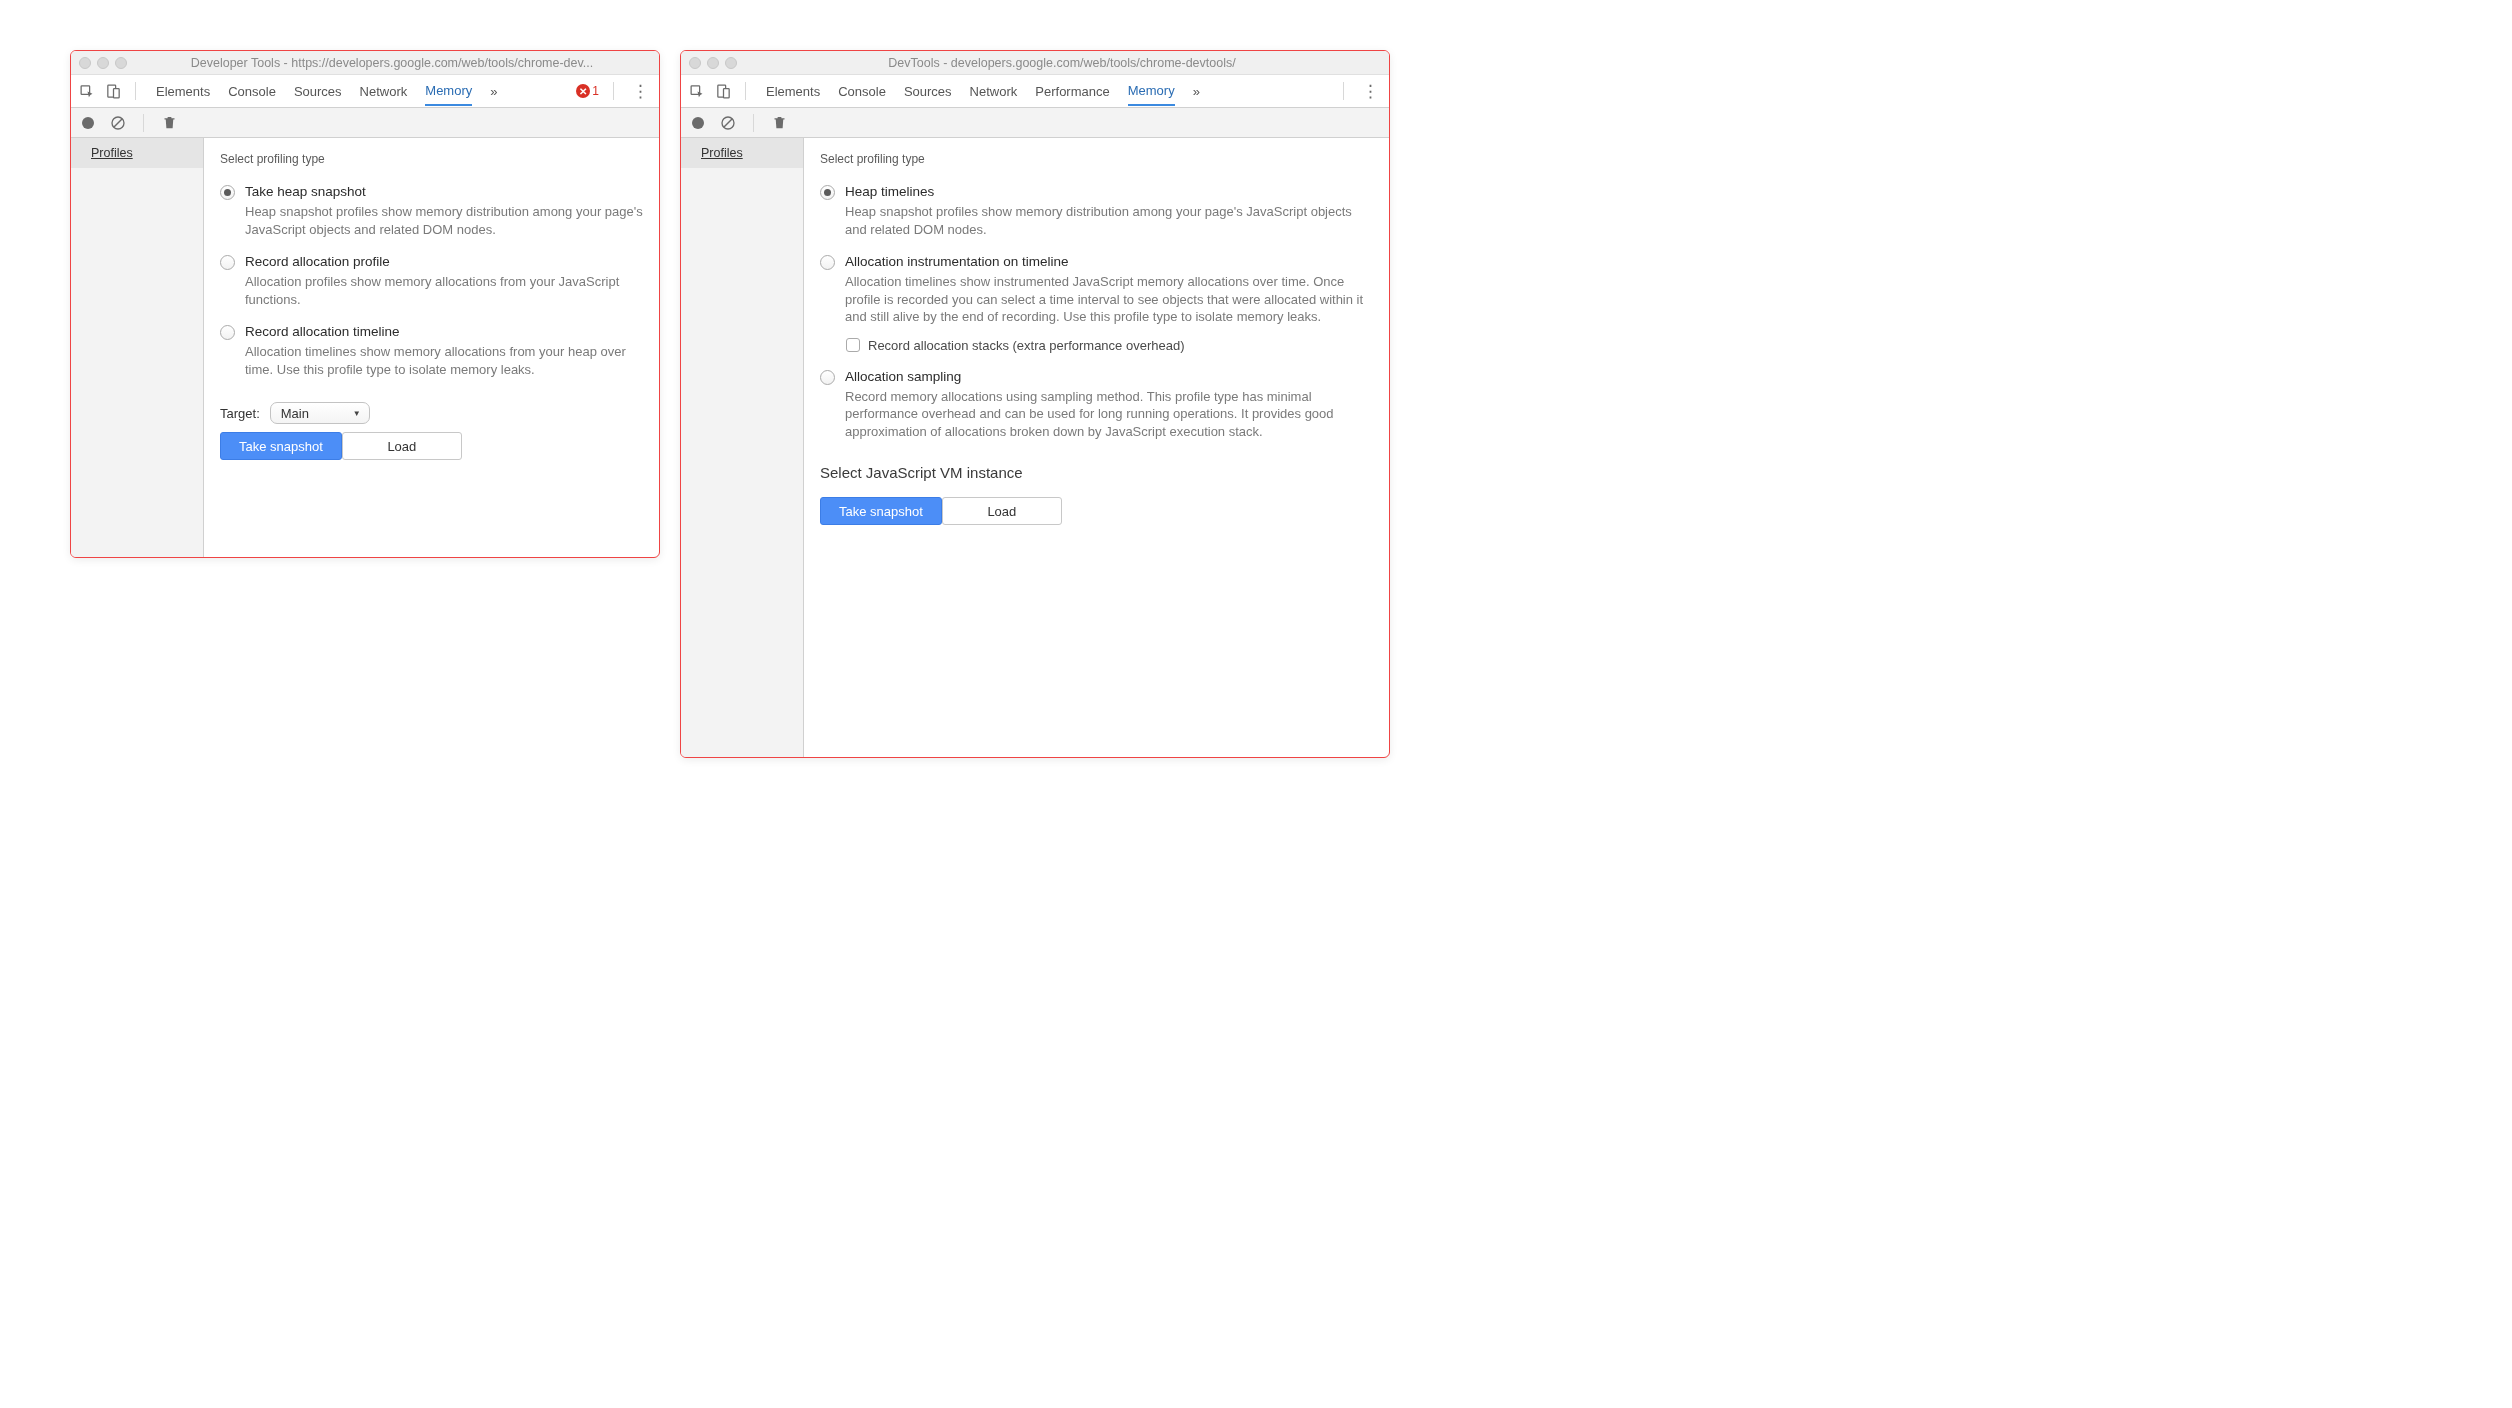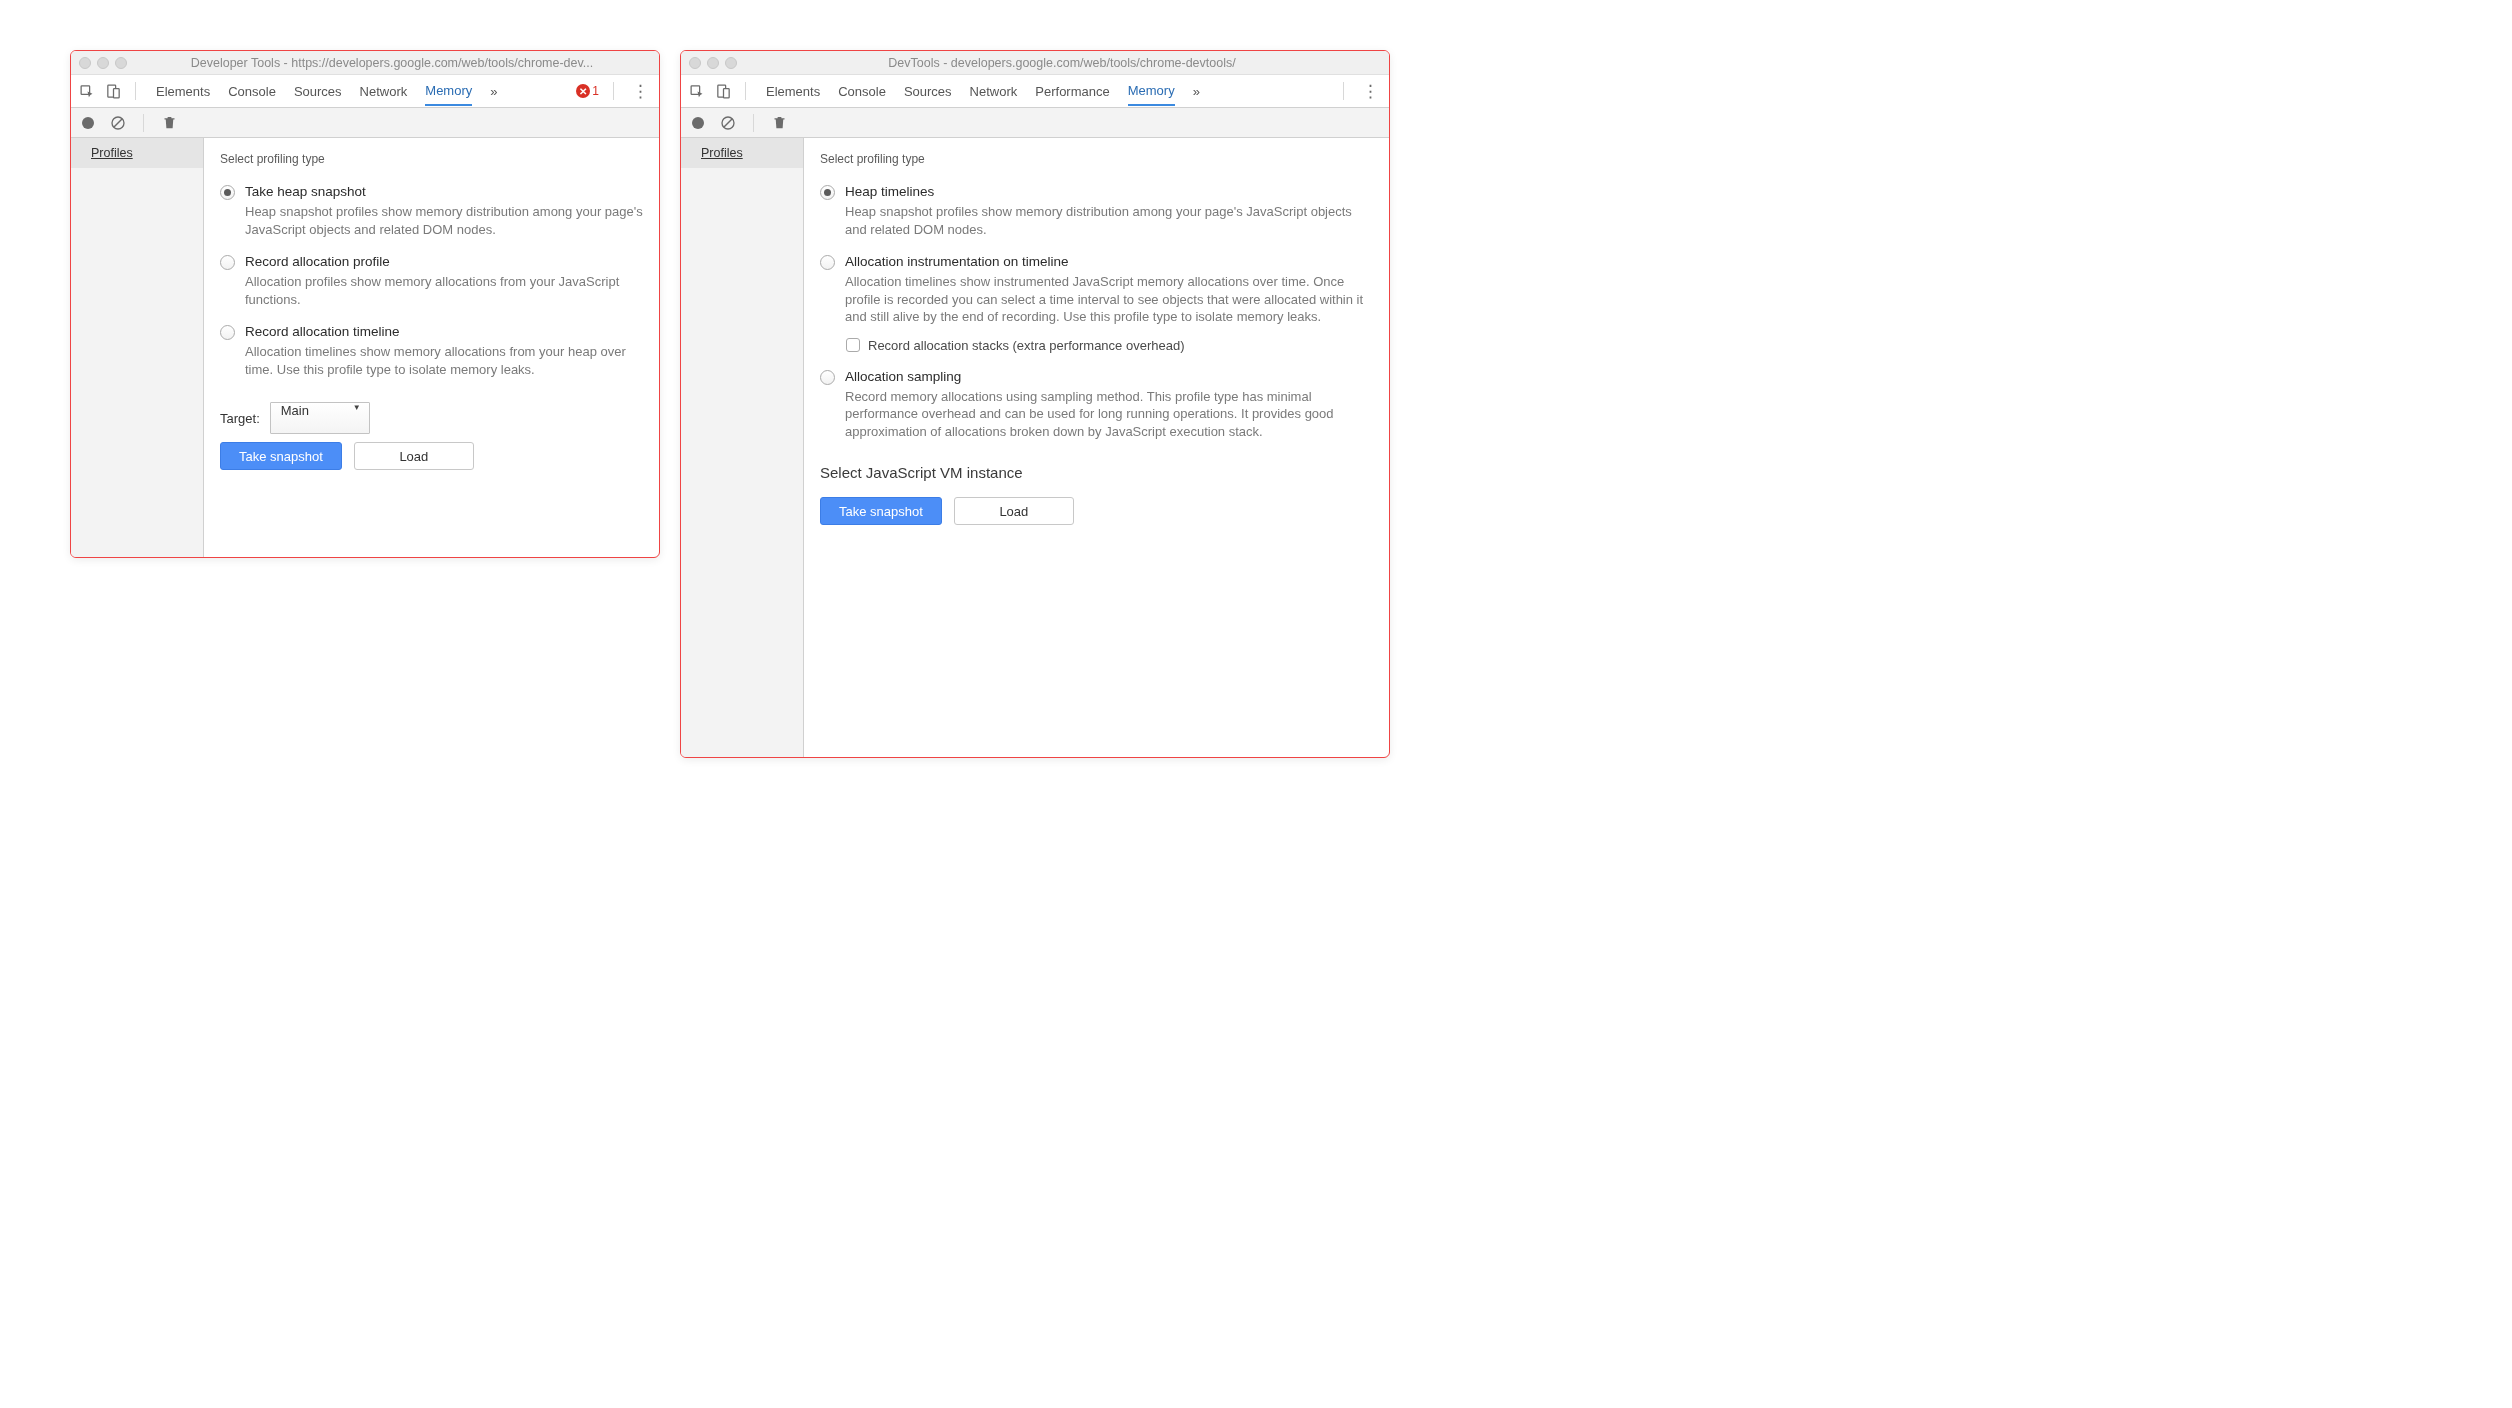--- a/index.html
+++ b/index.html
@@ -146,37 +146,37 @@
       width: 14px; height: 14px; border: 1px solid #aaa; border-radius: 3px;
       background: #fff;
     }
     .target-row {
       display: flex; align-items: center; gap: 10px;
       margin: 8px 0 4px 0;
       font-size: 13px; color: #333;
     }
     .select {
       border: 1px solid #c3c3c3;
-      border-radius: 1px;
-      height: 32px;
+      border-radius: 7px;
+      height: 22px;
       padding: 0 28px 0 10px;
       font-size: 13px;
       background: linear-gradient(#fff,#f4f4f4);
       position: relative;
-      display: flex; 
+      display: flex; align-items: center;
       min-width: 100px;
     }
     .select::after {
       content: "▼";
       font-size: 8px;
       color: #444;
       position: absolute;
       right: 8px;
     }
-    .buttons { display: flex; gap: 12px; margin-top: 4px; }
+    .buttons { display: flex; margin-top: 4px; }
     .btn {
       height: 28px;
       padding: 0 18px;
       border-radius: 3px;
       font-size: 13px;
       display: flex; align-items: center; justify-content: center;
       cursor: pointer;
       border: 1px solid #c8c8c8;
       background: #fff;
       color: #333;

